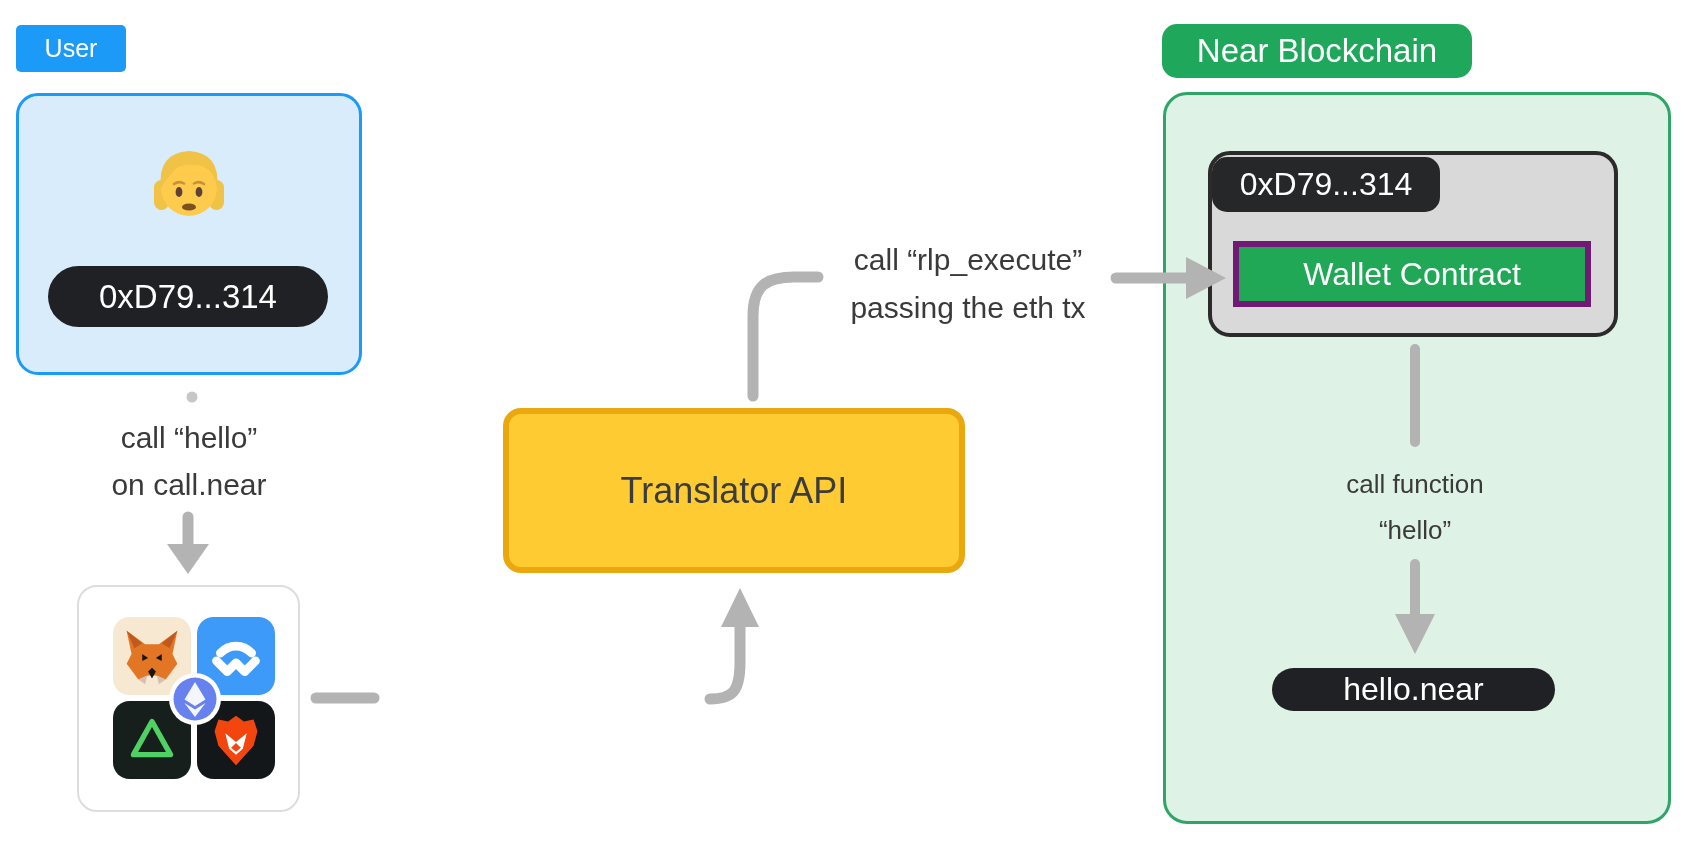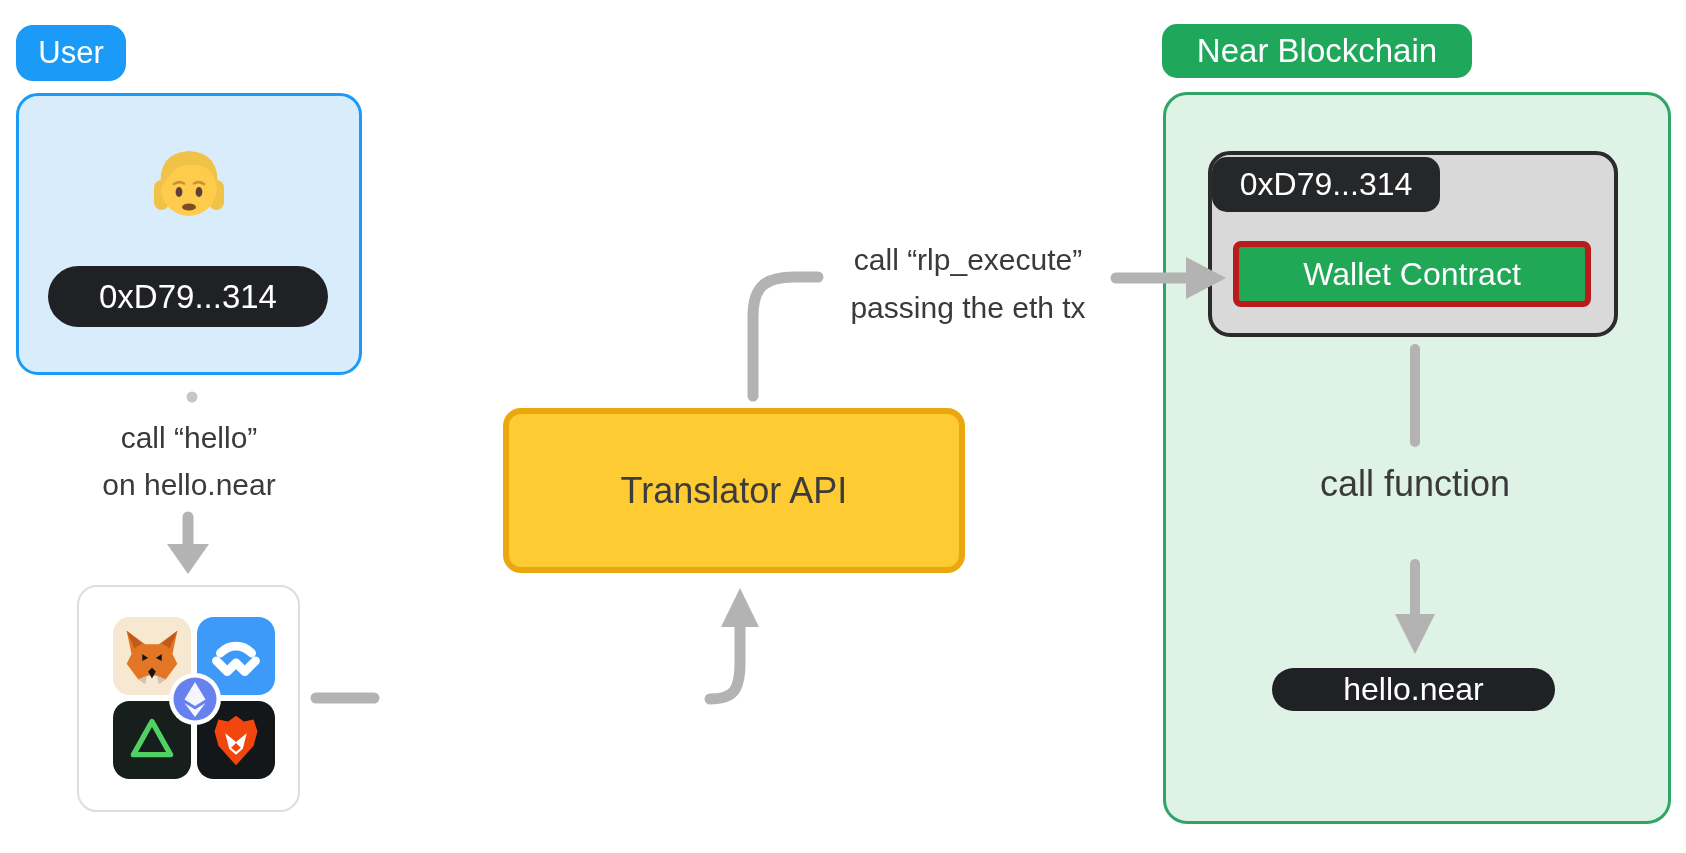--- a/index.html
+++ b/index.html
@@ -5,53 +5,53 @@
   html,body{margin:0;padding:0;background:#ffffff;}
   #canvas{
     position:relative;width:1686px;height:853px;background:#ffffff;overflow:hidden;
     font-family:"Liberation Sans", sans-serif;color:#3a3a3a;
   }
   .abs{position:absolute;box-sizing:border-box;}
   .center{display:flex;align-items:center;justify-content:center;}
 
   
   .badge{color:#fff;font-weight:500;}
-  #user-badge{left:16px;top:25px;width:110px;height:56px;border-radius:17px;background:#1b9af7;font-size:31px;}
+  #user-badge{left:16px;top:25px;width:110px;height:47px;border-radius:5px;background:#1b9af7;font-size:25px;}
   #near-badge{left:1162px;top:24px;width:310px;height:54px;border-radius:15px;background:#1fa85c;font-size:33px;}
 
   
   #user-box{left:16px;top:93px;width:346px;height:282px;border-radius:22px;background:#d9ecfc;border:3.5px solid #1b9af7;}
   #user-pill{left:48px;top:266px;width:280px;height:61px;border-radius:31px;background:#202124;color:#fff;font-size:33px;font-weight:500;}
   #person-svg{left:141px;top:138px;}
 
   
   .note{text-align:center;color:#3a3a3a;}
   #call-hello-text{left:29px;top:414px;width:320px;font-size:30px;line-height:47px;}
   #send-text{left:385px;top:682px;width:320px;font-size:31px;line-height:34px;}
   #rlp-text{left:788px;top:236px;width:360px;font-size:30px;line-height:48px;}
-  #call-fn-text{left:1265px;top:461px;width:300px;font-size:36px;line-height:46px;}
+  #call-fn-text{left:1265px;top:461px;width:300px;font-size:26px;line-height:46px;}
 
   
   #wallets-box{left:77px;top:585px;width:223px;height:227px;border-radius:20px;background:#ffffff;border:2px solid #dddddd;}
   .wicon{position:absolute;width:78px;height:78px;}
   #metamask-icon{left:34px;top:30px;}
   #walletconnect-icon{left:118px;top:30px;}
   #aurora-icon{left:34px;top:114px;}
   #brave-icon{left:118px;top:114px;}
   #eth-icon{left:90px;top:86px;width:52px;height:52px;}
 
   
   #translator-box{left:503px;top:408px;width:462px;height:165px;border-radius:18px;background:#fecb33;border:6px solid #ebA70e;
     font-size:36px;font-weight:500;color:#3c3c3c;}
 
   
   #near-box{left:1163px;top:92px;width:508px;height:732px;border-radius:24px;background:#def2e6;border:3px solid #2fa567;}
   #gray-box{left:1208px;top:151px;width:410px;height:186px;border-radius:22px;background:#d9d9d9;border:4px solid #2b2b2b;}
   #near-pill{left:1212px;top:157px;width:228px;height:55px;border-radius:15px;background:#262729;color:#fff;font-size:32px;font-weight:500;}
-  #wallet-contract{left:1233px;top:241px;width:358px;height:66px;border-radius:8px;background:#20a857;border:6px solid #b91c1c;color:#fff;font-size:32px;font-weight:500;}
+  #wallet-contract{left:1233px;top:241px;width:358px;height:66px;border-radius:0;background:#20a857;border:6px solid #701a75;color:#fff;font-size:32px;font-weight:500;}
   #hello-pill{left:1272px;top:668px;width:283px;height:43px;border-radius:30px;background:#202124;color:#fff;font-size:32px;font-weight:500;}
 
   #overlay{position:absolute;left:0;top:0;pointer-events:none;}
 </style>
 </head>
 <body>
 
 <div id="canvas">
 
   <div id="user-badge" class="abs center badge">
@@ -71,21 +71,21 @@
     <ellipse cx="58" cy="54" rx="3.4" ry="5" fill="#5d4037"></ellipse>
     <ellipse cx="48" cy="69" rx="7" ry="3.6" fill="#7a4f21"></ellipse>
   </svg>
 
   <div id="user-pill" class="abs center">
     <span>0xD79...314</span>
   </div>
 
   <div id="call-hello-text" class="abs note">
     <div>call “hello”</div>
-    <div>on hello.near</div>
+    <div>on call.near</div>
   </div>
 
   <div id="wallets-box" class="abs">
     <svg id="metamask-icon" class="wicon" viewBox="0 0 80 80">
       <rect width="80" height="80" rx="17" fill="#f7e8d2"></rect>
       <polygon points="14,14 33,28 47,28 66,14 61,38 66,48 54,64 44,60 36,60 26,64 14,48 19,38" fill="#e27625"></polygon>
       <polygon points="14,14 30,27 22,32" fill="#c0591b"></polygon>
       <polygon points="66,14 50,27 58,32" fill="#c0591b"></polygon>
       <polygon points="30,38 36,42 30,45" fill="#161616"></polygon>
       <polygon points="50,38 44,42 50,45" fill="#161616"></polygon>
@@ -135,20 +135,21 @@
   <div id="gray-box" class="abs"></div>
   <div id="near-pill" class="abs center">
     <span>0xD79...314</span>
   </div>
   <div id="wallet-contract" class="abs center">
     <span>Wallet Contract</span>
   </div>
 
   <div id="call-fn-text" class="abs note">
     <div>call function</div>
+    <div>“hello”</div>
   </div>
 
   <div id="hello-pill" class="abs center">
     <span>hello.near</span>
   </div>
 
   <svg id="overlay" width="1686" height="853" viewBox="0 0 1686 853">
     <g stroke="#b3b3b3" fill="none" stroke-linecap="round">
 
       <circle cx="192" cy="397" r="5.5" fill="#c6c6c6" stroke="none"></circle>

